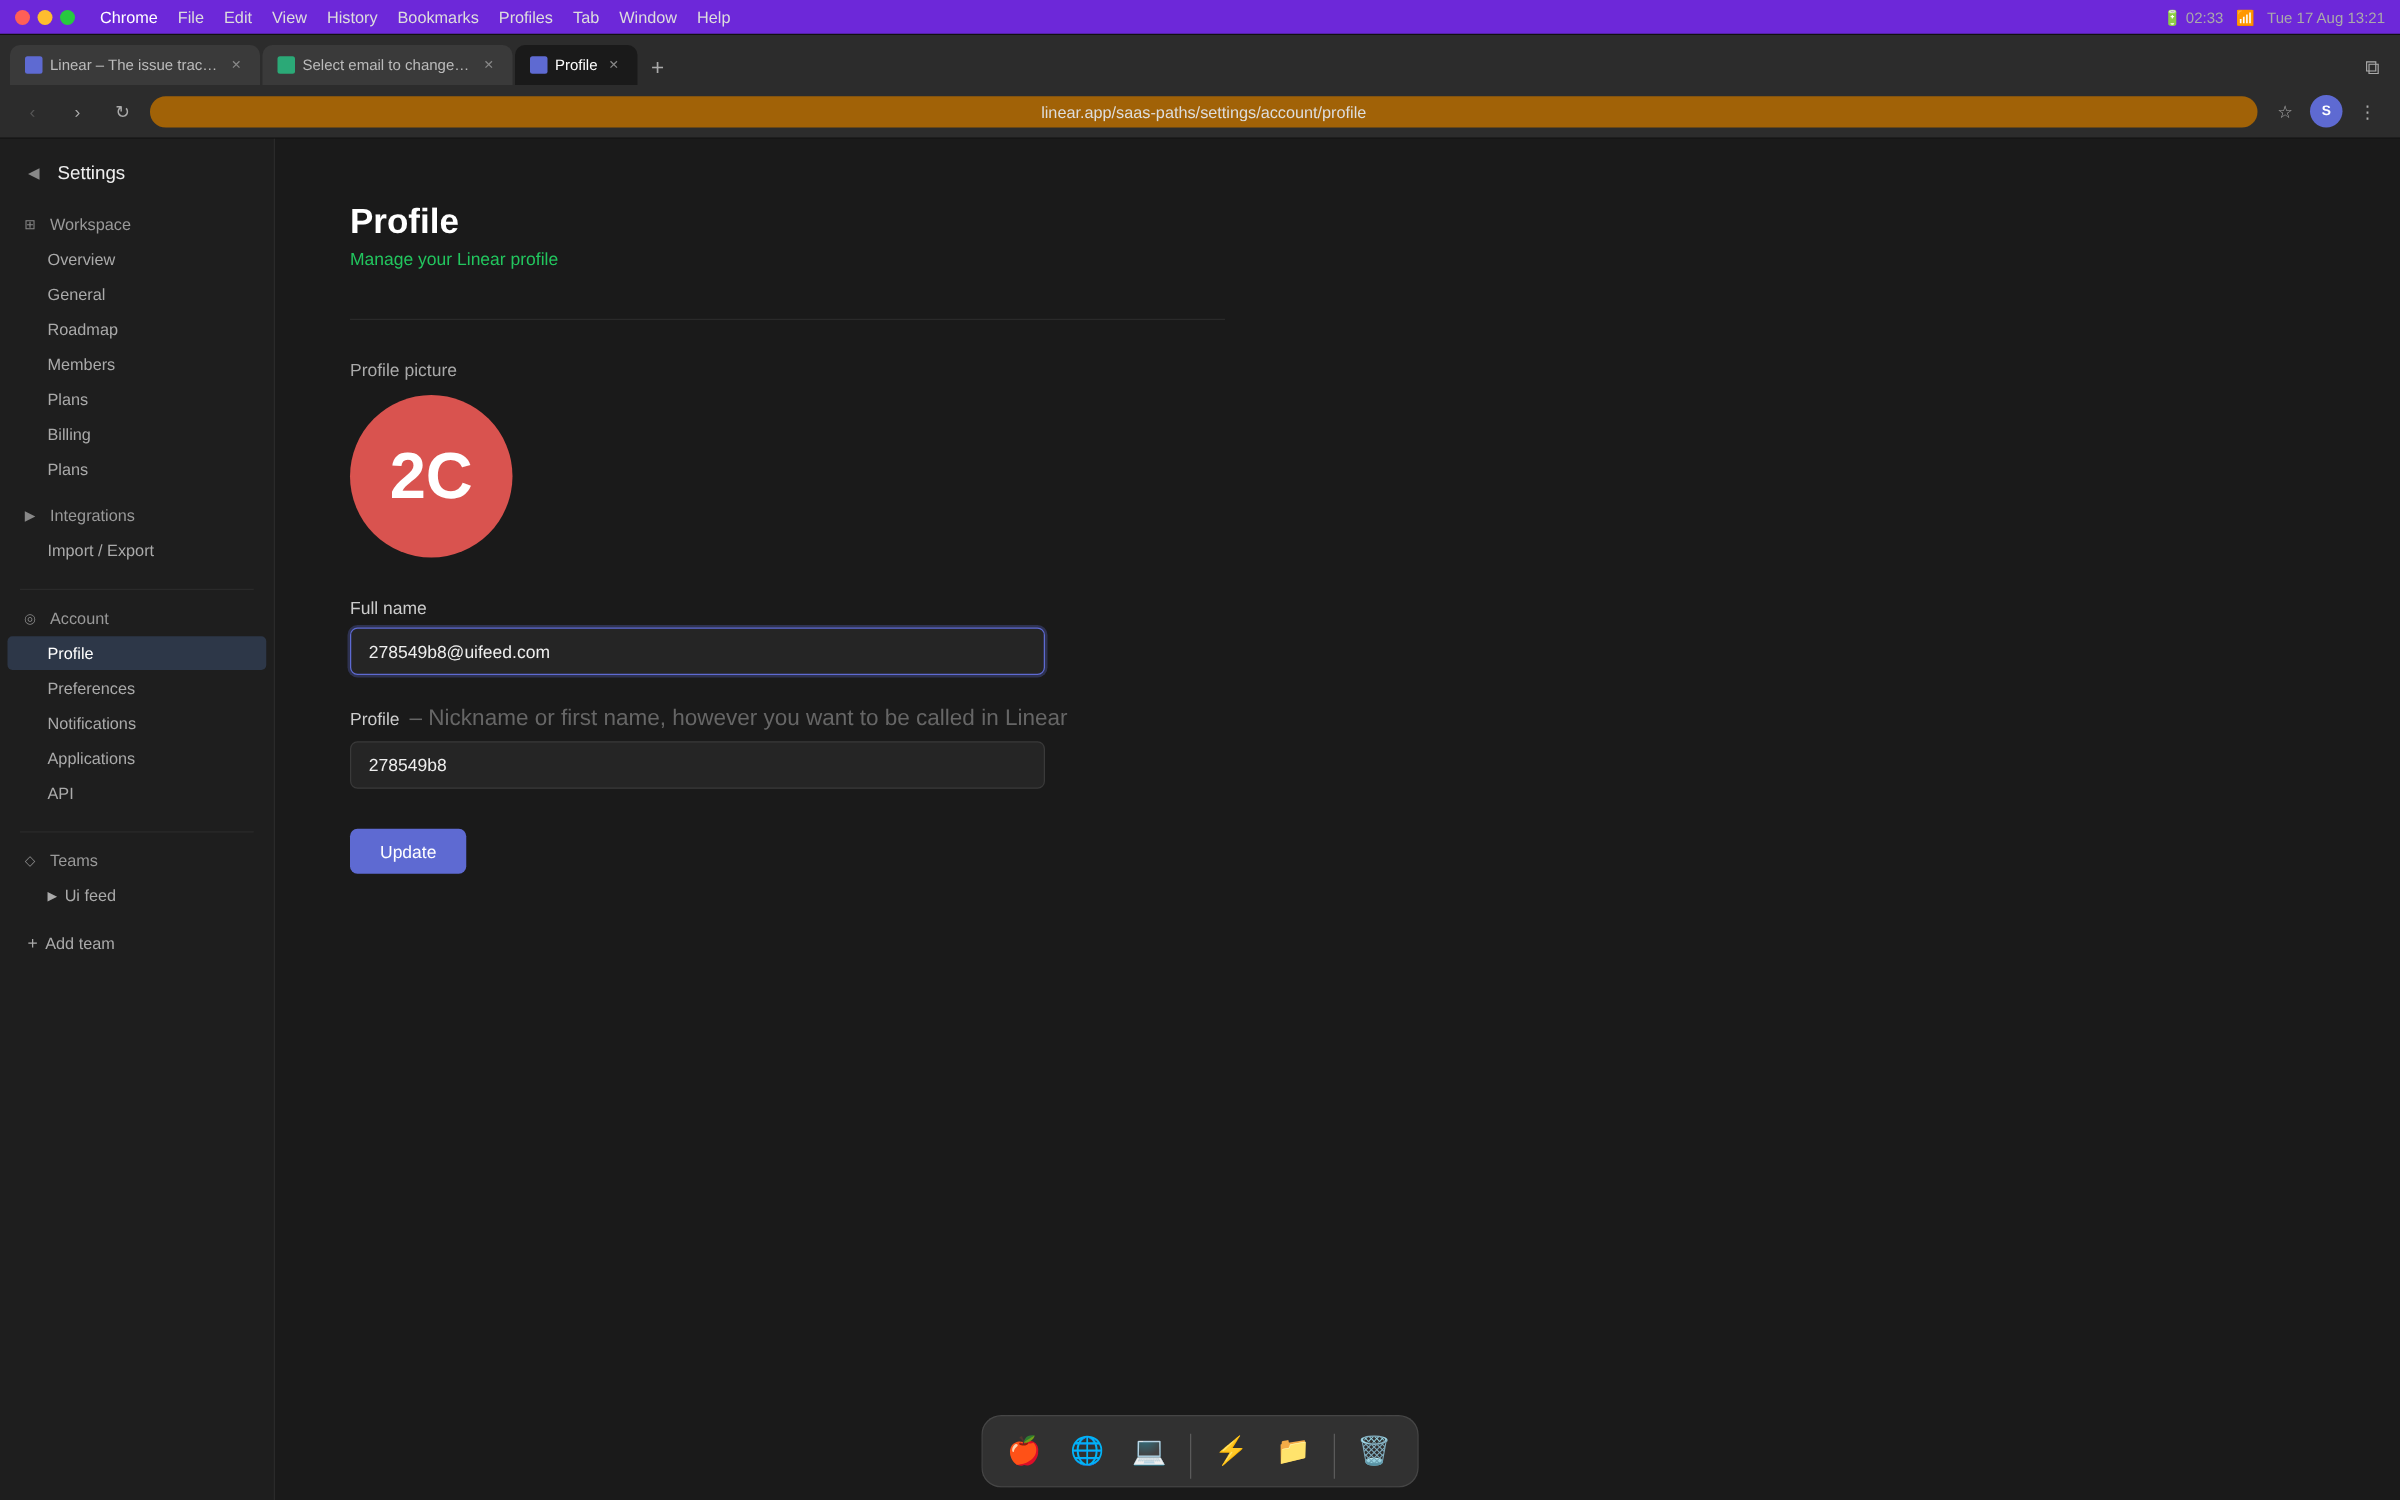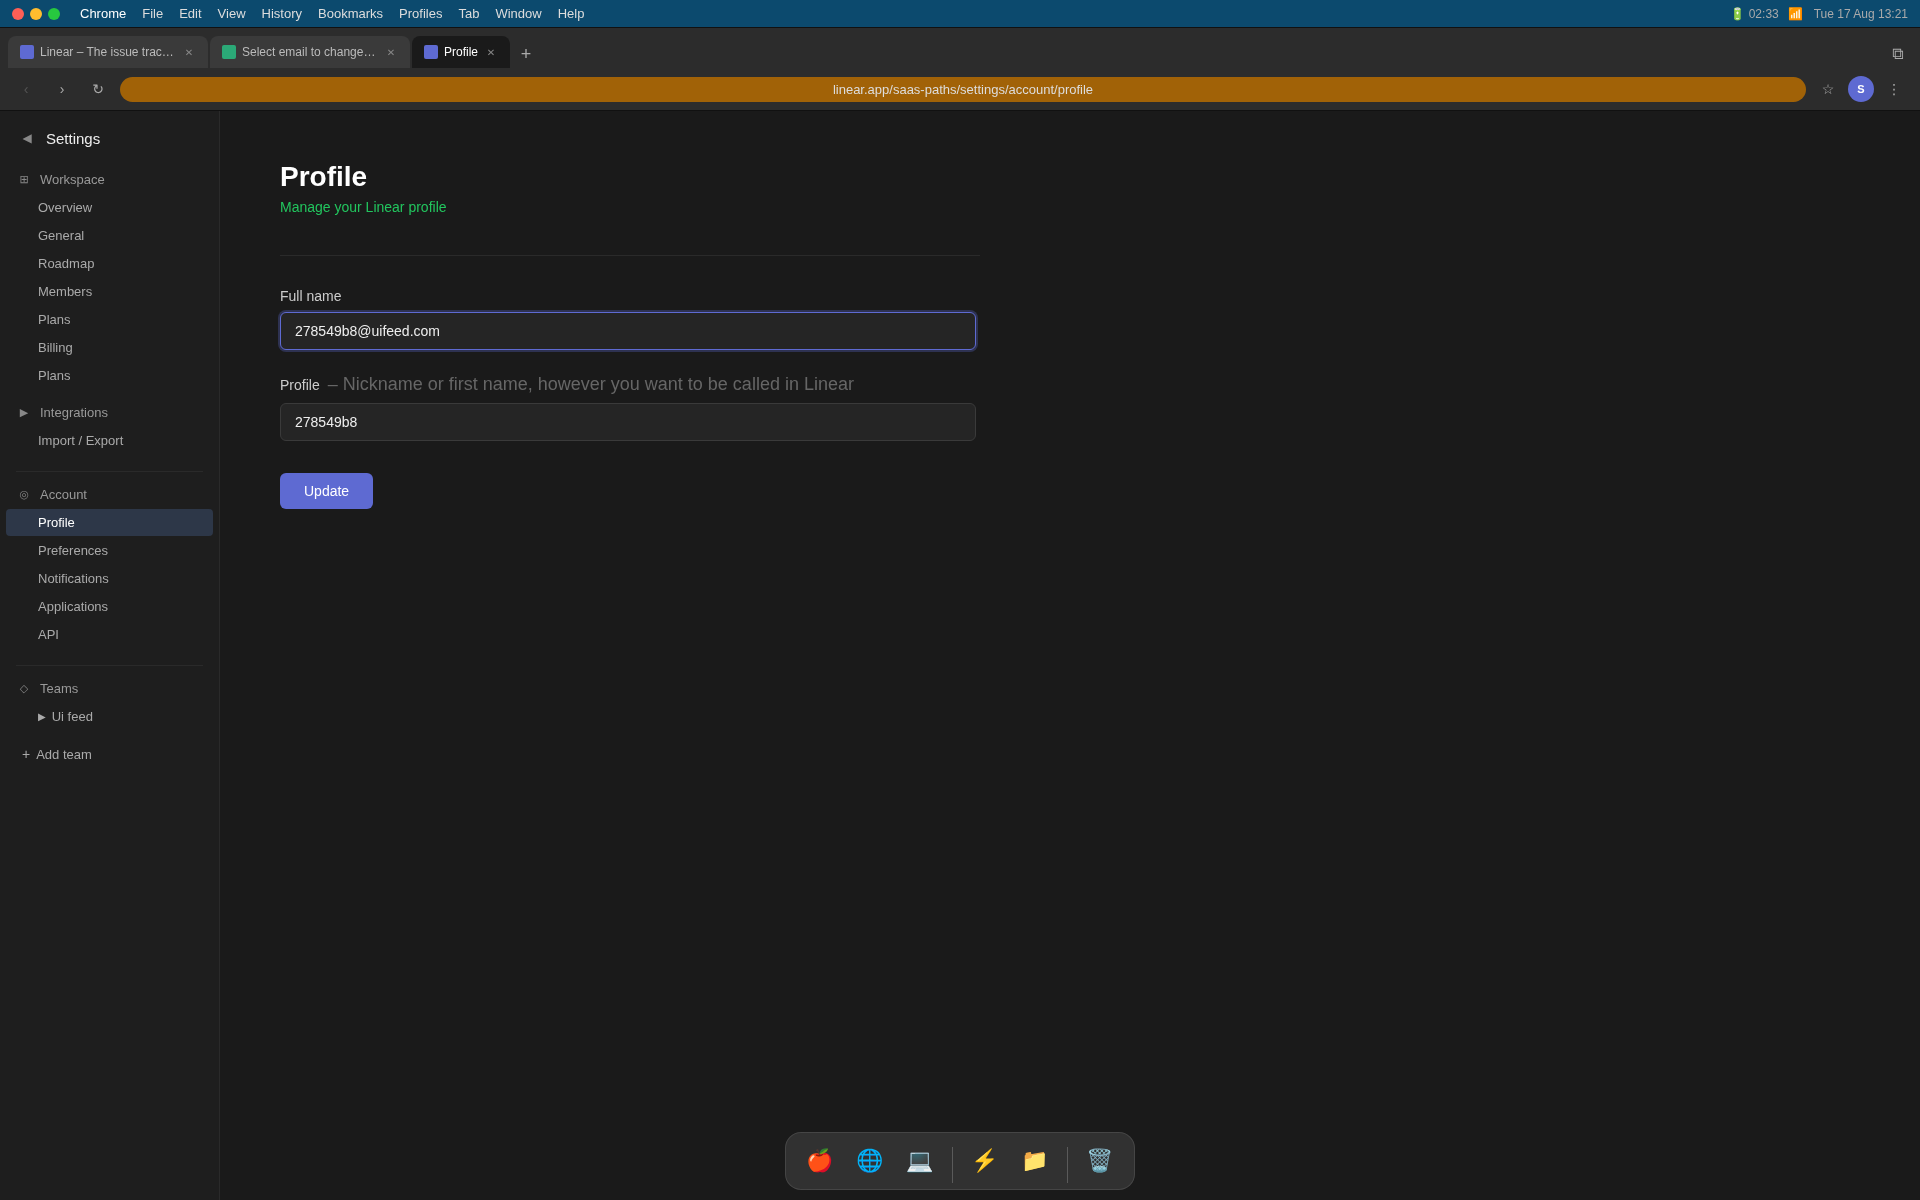--- a/index.html
+++ b/index.html
@@ -1,21 +1,21 @@
 <!DOCTYPE html>
 <html><head>
   <meta charset="utf-8">
   <style>
     * { box-sizing: border-box; margin: 0; padding: 0; }
     body { font-family: -apple-system, BlinkMacSystemFont, 'Segoe UI', sans-serif; background: #1a1a1a; color: #e0e0e0; height: 1200px; overflow: hidden; }
 
     
     .title-bar {
       height: 28px;
-      background: #0c4a6e;
+      background: #6d28d9;
       display: flex;
       align-items: center;
       padding: 0 12px;
       gap: 4px;
       font-size: 13px;
       color: #ccc;
       border-bottom: 1px solid #111;
     }
     .title-bar-left { display: flex; align-items: center; gap: 20px; }
     .traffic-lights { display: flex; gap: 6px; }
@@ -77,21 +77,21 @@
     .section-divider { height: 1px; background: #2a2a2a; margin: 32px 0; }
 
     .profile-picture-section { margin-bottom: 32px; }
     .section-label { font-size: 14px; color: #aaa; margin-bottom: 12px; }
 
     .avatar-large { width: 130px; height: 130px; border-radius: 50%; background: #d9534f; display: flex; align-items: center; justify-content: center; font-size: 52px; font-weight: 700; color: white; cursor: pointer; }
 
     .form-group { margin-bottom: 24px; }
     .form-label { font-size: 14px; color: #ccc; margin-bottom: 8px; display: flex; align-items: center; gap: 8px; }
     .form-label-hint { color: #666; font-size: 18px; }
-    .form-input { width: 696px; background: #252525; border: 1px solid #3a3a3a; border-radius: 6px; padding: 10px 14px; font-size: 14px; color: #eee; outline: none; }
+    .form-input { width: 556px; background: #252525; border: 1px solid #3a3a3a; border-radius: 6px; padding: 10px 14px; font-size: 14px; color: #eee; outline: none; }
     .form-input.focused { border-color: #5e6ad2; box-shadow: 0 0 0 2px rgba(94, 106, 210, 0.3); }
 
     .update-btn { background: #5e6ad2; color: white; border: none; border-radius: 6px; padding: 10px 24px; font-size: 14px; font-weight: 500; cursor: pointer; margin-top: 8px; }
 
     
     .mac-dock { position: fixed; bottom: 10px; left: 50%; transform: translateX(-50%); background: rgba(60,60,60,0.7); backdrop-filter: blur(20px); border-radius: 16px; padding: 6px 12px; display: flex; gap: 6px; align-items: flex-end; border: 1px solid rgba(255,255,255,0.1); }
     .dock-item { width: 44px; height: 44px; border-radius: 10px; display: flex; align-items: center; justify-content: center; cursor: pointer; font-size: 22px; transition: transform 0.1s; }
     .dock-divider { width: 1px; height: 36px; background: rgba(255,255,255,0.2); margin: 0 4px; }
   </style>
 </head>
@@ -223,20 +223,26 @@
   </div>
 
   <div class="main-content">
     <div class="content-inner">
       <h1 class="page-title">Profile</h1>
       <p class="page-subtitle">Manage your Linear profile</p>
 
       <div class="section-divider"></div>
 
       
+      <div class="profile-picture-section">
+        <div class="section-label">Profile picture</div>
+        <div class="avatar-large">
+          <span>2C</span>
+        </div>
+      </div>
 
       
       <div class="form-group">
         <div class="form-label">
           <span>Full name</span>
         </div>
         <input class="form-input focused" type="text" value="278549b8@uifeed.com" style="">
       </div>
 
       

